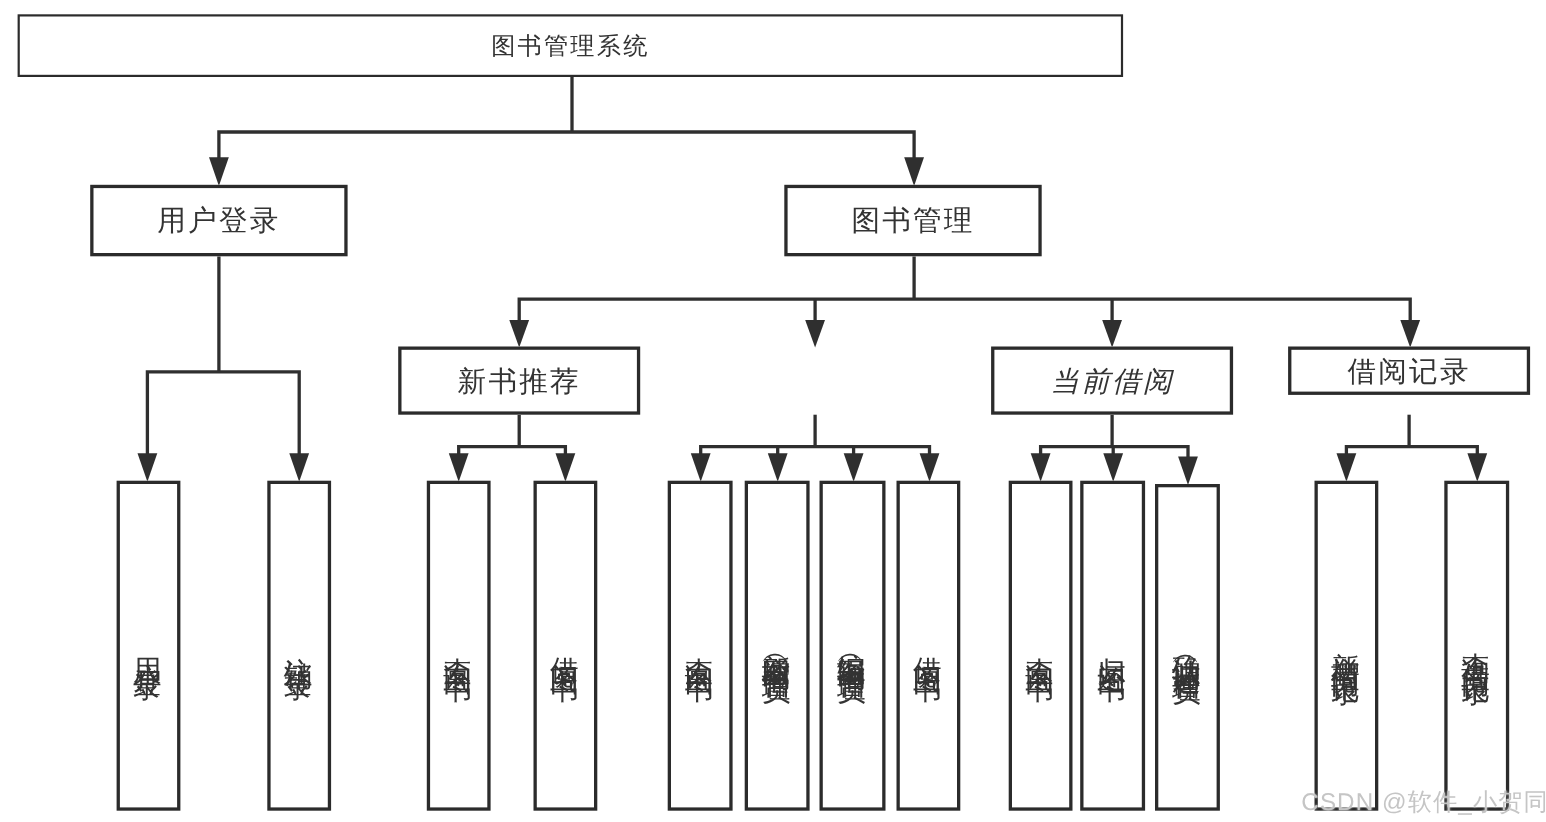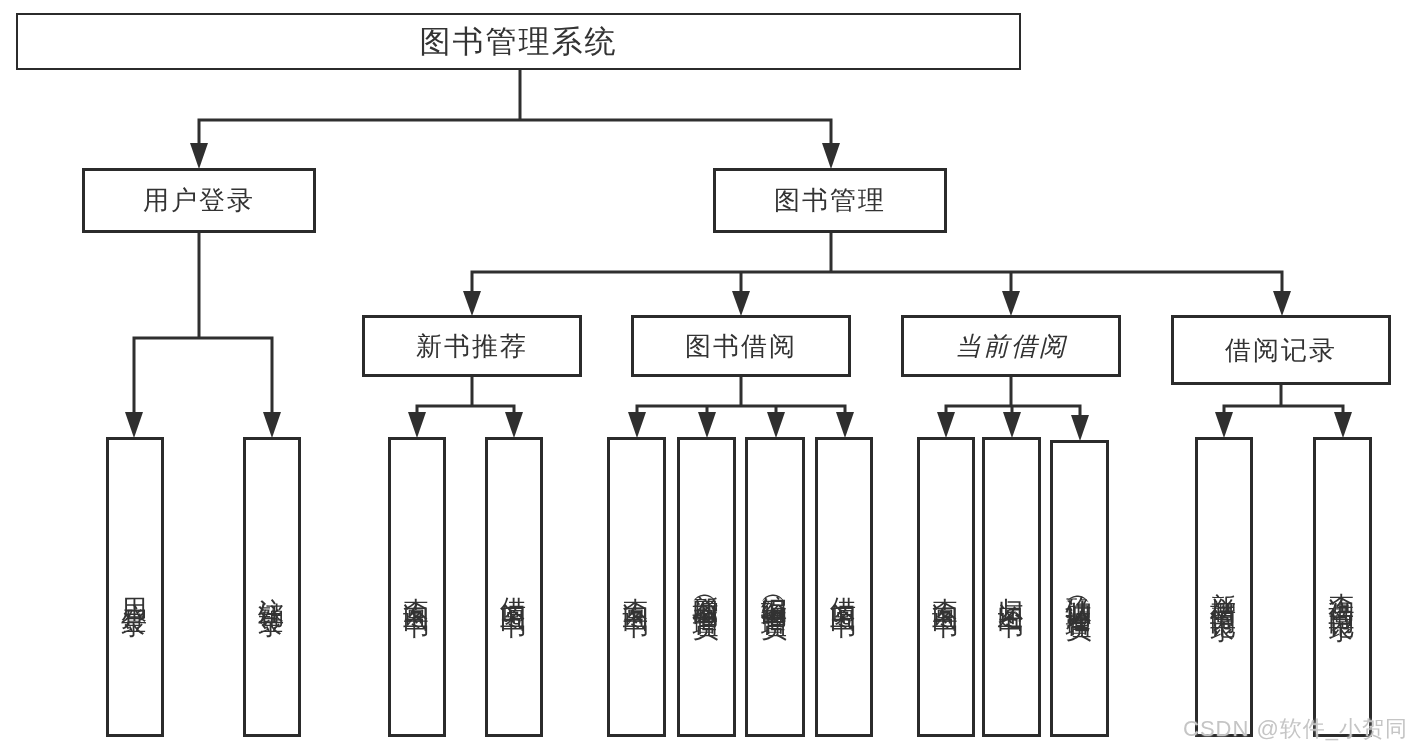--- a/index.html
+++ b/index.html
@@ -43,21 +43,21 @@
     display: flex;
     align-items: center;
     justify-content: center;
     color: #333333;
     font-size: 26px;
     letter-spacing: 2px;
   }
 
   .node.root {
     border-width: 2px;
-    font-size: 31px;
+    font-size: 22px;
   }
 
   .vbox {
     writing-mode: vertical-lr;
     text-orientation: mixed;
     letter-spacing: 5px;
     font-size: 26px;
     text-align: center;
   }
   .vbox.long {
@@ -135,27 +135,24 @@
   <div class="node" style="left:82px; top:168px; width:234px; height:65px;">
     <span>用户登录</span>
   </div>
   <div class="node" style="left:362px; top:315px; width:220px; height:62px;">
     <span>新书推荐</span>
   </div>
 
   <div class="node" style="left:713px; top:168px; width:234px; height:65px;">
     <span>图书管理</span>
   </div>
-  <div class="node" style="left:631px; top:315px; width:220px; height:62px;">
-    <span>图书借阅</span>
-  </div>
   <div class="node" style="left:901px; top:315px; width:220px; height:62px;font-style:italic;">
     <span>当前借阅</span>
   </div>
-  <div class="node" style="left:1171px; top:315px; width:220px; height:70px;">
+  <div class="node" style="left:1171px; top:315px; width:220px; height:44px;">
     <span>借阅记录</span>
   </div>
 
   <div class="node vbox" style="left:106px; top:437px; width:58px; height:300px;">
     <span>用户登录</span>
   </div>
   <div class="node vbox" style="left:243px; top:437px; width:58px; height:300px;">
     <span>注销登录</span>
   </div>
 

